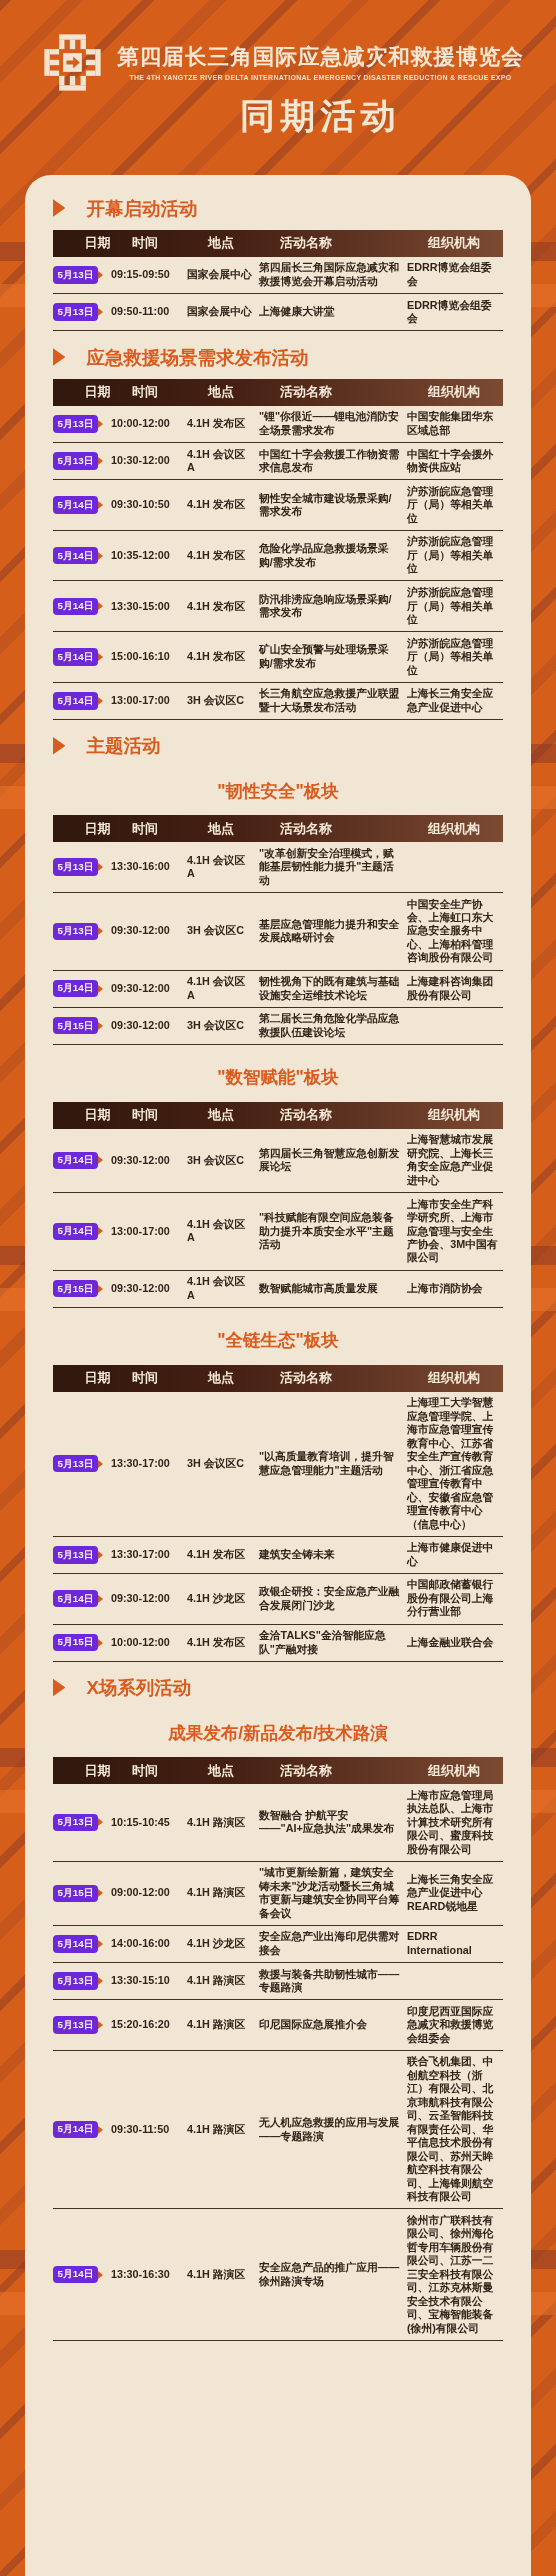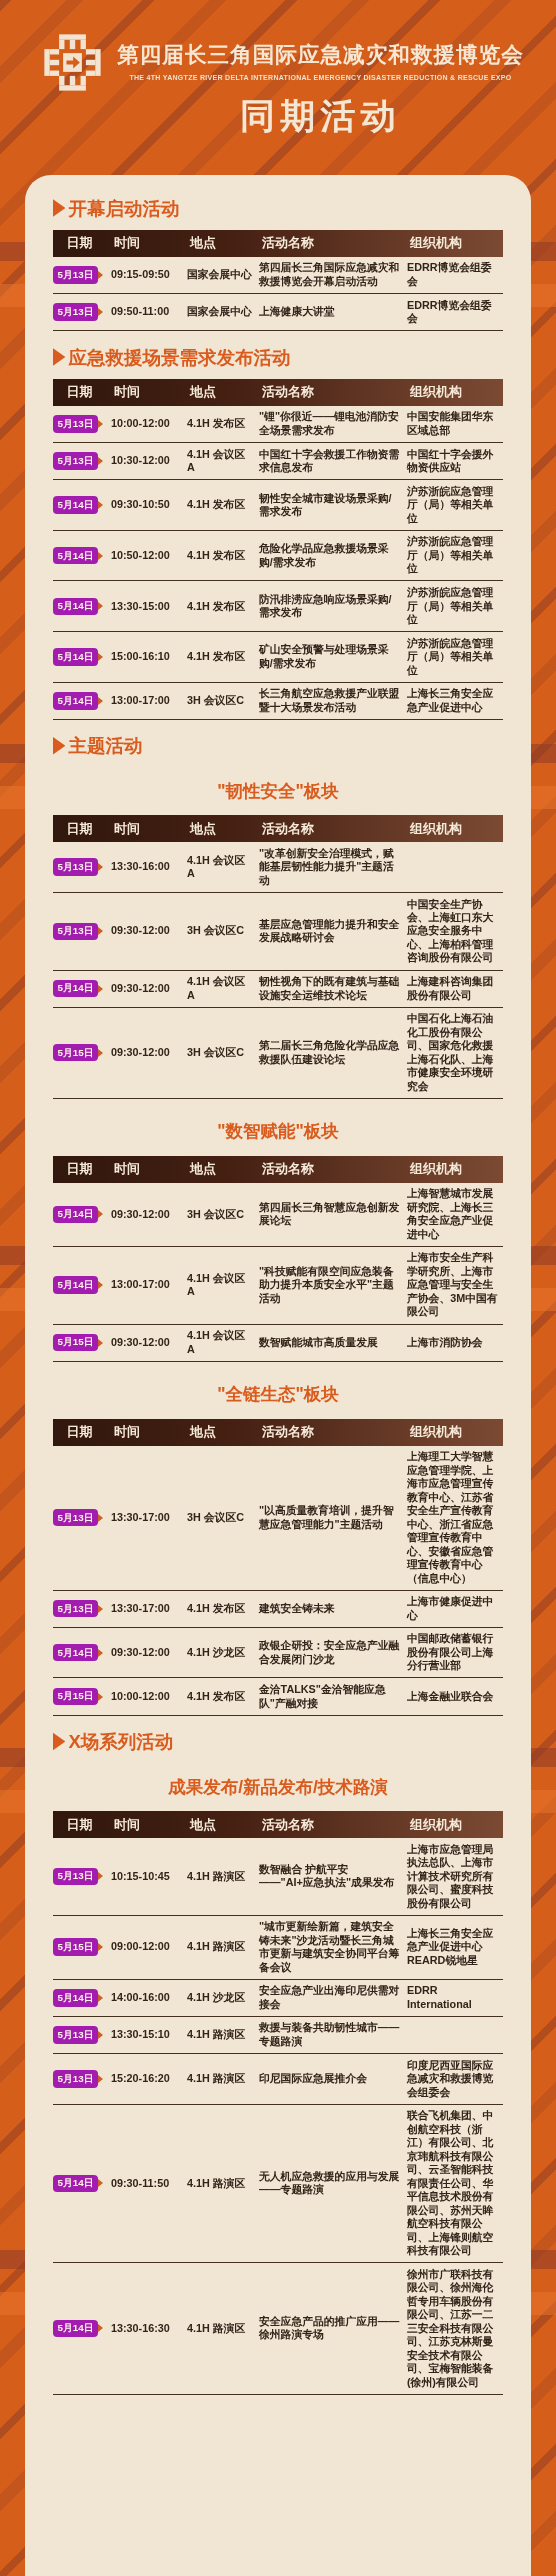--- a/index.html
+++ b/index.html
@@ -12,43 +12,43 @@
   .edge{position:absolute;top:0;bottom:0;width:25px;pointer-events:none;
     background:repeating-linear-gradient(180deg,
       rgba(0,0,0,0) 0 242px, rgba(142,58,38,.55) 242px 261px,
       rgba(0,0,0,0) 261px 284px, rgba(234,118,44,.5) 284px 307px,
       rgba(0,0,0,0) 307px 502px);}
   .edge.l{left:0}.edge.r{right:0}
   
   .hdr{position:relative;height:175px;color:#f4e7d3;}
   .logo{position:absolute;left:39px;top:29px;width:67px;height:67px;}
   .hdr-text{margin-left:85px;text-align:center;padding-top:45px;}
-  .hdr-title{font-size:21.6px;font-weight:800;letter-spacing:1px;line-height:1.1;font-family:Liberation Mono, monospace;}
+  .hdr-title{font-size:21.6px;font-weight:800;letter-spacing:1px;line-height:1.1;}
   .hdr-sub{font-size:7px;font-weight:700;letter-spacing:0.3px;margin-top:5.2px;opacity:.95;}
   .hdr-big{font-size:35px;font-weight:800;letter-spacing:5.2px;margin-top:12px;}
   
   .panel{position:absolute;left:25px;right:25px;top:175px;bottom:35px;
     background:#f1e5d3;border-radius:26px;padding:7.2px 28px 0;
     display:flex;flex-direction:column;overflow:hidden;}
-  .sec-title{display:flex;align-items:center;gap:3px;margin:13.4px 0 9.3px;
+  .sec-title{display:flex;align-items:center;gap:21px;margin:13.4px 0 9.3px;
     color:#d95b1d;font-size:18.5px;font-weight:800;}
   .sec-title .tri{width:12.4px;height:17.5px;background:#d95b1d;flex:0 0 auto;
     clip-path:polygon(0 0,100% 50%,0 100%);}
   .sub-title{text-align:center;color:#d95b1d;font-size:17.5px;font-weight:800;margin:20.6px 0 12.4px;}
   .t-head{display:grid;grid-template-columns:58px 76px 72px 148px 97px;align-items:center;
     background:linear-gradient(90deg,#31170d,#452013 40%,#7c4a33);
     color:#f6ead8;font-weight:700;font-size:13px;height:27px;}
-  .t-head>div{padding-left:3.1px;}
+  .t-head>div{padding-left:3.1px;margin-left:18px;}
   .t-head>div:first-child{padding-left:13.4px;}
   .rows{display:block;}
   .row{display:grid;grid-template-columns:58px 76px 72px 148px 97px;align-items:center;
     border-bottom:1px solid #43301f;padding:4.6px 0;min-height:23px;
     color:#33241a;font-size:10.8px;font-weight:600;line-height:1.25;}
   .row .c{padding-right:6.2px;}
-  .badge{display:inline-block;position:relative;background:#a21caf;color:#fdf4e6;
+  .badge{display:inline-block;position:relative;background:#6d28d9;color:#fdf4e6;
     font-size:9.8px;font-weight:700;padding:2.6px 4.6px;border-radius:4.1px;white-space:nowrap;}
   .badge:after{content:"";position:absolute;right:-4.6px;top:50%;transform:translateY(-50%);
     border-left:5.2px solid #ce5f27;border-top:4.1px solid transparent;border-bottom:4.1px solid transparent;}
   .org{white-space:pre-line;}
   .panel-footer{margin-top:auto;position:relative;height:149px;}
 </style>
 </head>
 <body>
 
 <div class="page">
@@ -152,21 +152,21 @@
           <div class="row">
             <div class="c"><span class="badge">5月14日</span></div>
             <div class="c">09:30-10:50</div>
             <div class="c">4.1H 发布区</div>
             <div class="c">韧性安全城市建设场景采购/需求发布</div>
             <div class="c org">沪苏浙皖应急管理厅（局）等相关单位</div>
           </div>
 
           <div class="row">
             <div class="c"><span class="badge">5月14日</span></div>
-            <div class="c">10:50-12:00</div>
+            <div class="c">10:35-12:00</div>
             <div class="c">4.1H 发布区</div>
             <div class="c">危险化学品应急救援场景采购/需求发布</div>
             <div class="c org">沪苏浙皖应急管理厅（局）等相关单位</div>
           </div>
 
           <div class="row">
             <div class="c"><span class="badge">5月14日</span></div>
             <div class="c">13:30-15:00</div>
             <div class="c">4.1H 发布区</div>
             <div class="c">防汛排涝应急响应场景采购/需求发布</div>
@@ -228,21 +228,20 @@
             <div class="c">4.1H 会议区A</div>
             <div class="c">韧性视角下的既有建筑与基础设施安全运维技术论坛</div>
             <div class="c org">上海建科咨询集团股份有限公司</div>
           </div>
 
           <div class="row">
             <div class="c"><span class="badge">5月15日</span></div>
             <div class="c">09:30-12:00</div>
             <div class="c">3H 会议区C</div>
             <div class="c">第二届长三角危险化学品应急救援队伍建设论坛</div>
-            <div class="c org">中国石化上海石油化工股份有限公司、国家危化救援上海石化队、上海市健康安全环境研究会</div>
           </div>
         </div>
 
       <div class="sub-title">"数智赋能"板块</div>
       <div class="t-head">
         <div>日期</div>
           <div>时间</div>
           <div>地点</div>
           <div>活动名称</div>
           <div>组织机构</div>

